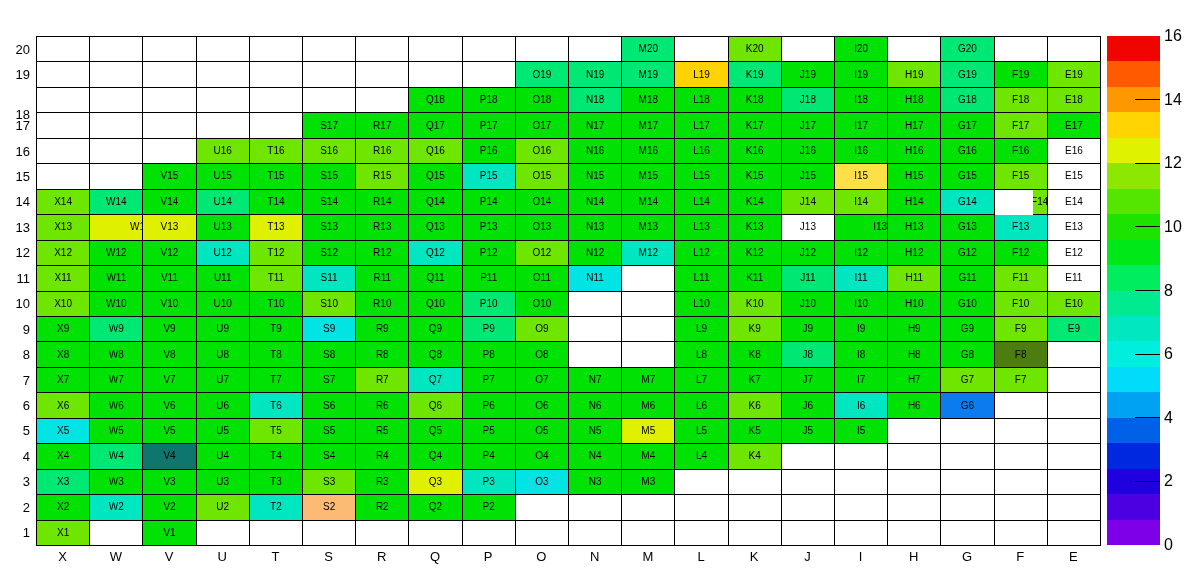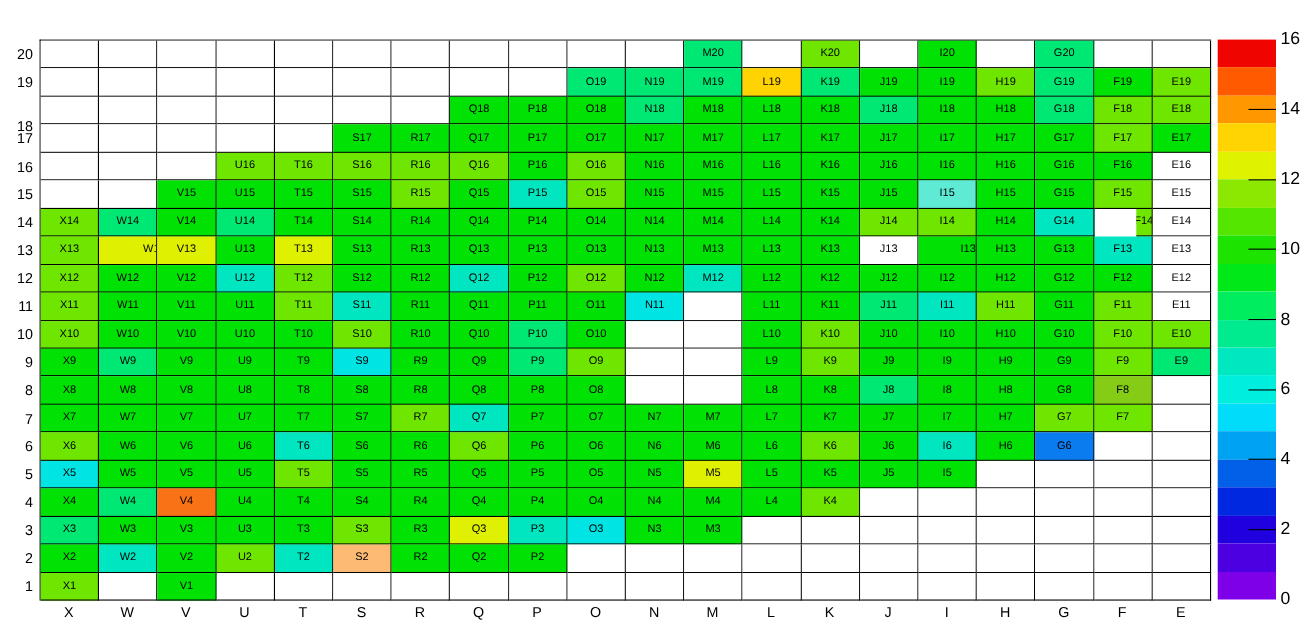--- a/index.html
+++ b/index.html
@@ -156,21 +156,21 @@
       <div class="cell" style="background: rgb(0, 225, 4);">S15</div>
       <div class="cell" style="background: rgb(110, 230, 0);">R15</div>
       <div class="cell" style="background: rgb(0, 225, 4);">Q15</div>
       <div class="cell" style="background: rgb(0, 230, 192);">P15</div>
       <div class="cell" style="background: rgb(110, 230, 0);">O15</div>
       <div class="cell" style="background: rgb(0, 225, 4);">N15</div>
       <div class="cell" style="background: rgb(0, 225, 4);">M15</div>
       <div class="cell" style="background: rgb(0, 225, 4);">L15</div>
       <div class="cell" style="background: rgb(0, 225, 4);">K15</div>
       <div class="cell" style="background: rgb(0, 225, 4);">J15</div>
-      <div class="cell" style="background: #5eead4;">I15</div>
+      <div class="cell" style="background: #fde047;">I15</div>
       <div class="cell" style="background: rgb(0, 225, 4);">H15</div>
       <div class="cell" style="background: rgb(0, 225, 4);">G15</div>
       <div class="cell" style="background: rgb(110, 230, 0);">F15</div>
       <div class="cell" style="background: rgb(255, 255, 255);">E15</div>
       <div class="cell" style="background: rgb(110, 230, 0);">X14</div>
       <div class="cell" style="background: rgb(0, 232, 116);">W14</div>
       <div class="cell" style="background: rgb(0, 225, 4);">V14</div>
       <div class="cell" style="background: rgb(0, 232, 116);">U14</div>
       <div class="cell" style="background: rgb(0, 225, 4);">T14</div>
       <div class="cell" style="background: rgb(0, 225, 4);">S14</div>
@@ -299,21 +299,21 @@
       <div class="cell" style="background: rgb(0, 225, 4);">P8</div>
       <div class="cell" style="background: rgb(0, 225, 4);">O8</div>
       <div class="cell" style="background: rgb(255, 255, 255);"></div>
       <div class="cell" style="background: rgb(255, 255, 255);"></div>
       <div class="cell" style="background: rgb(0, 225, 4);">L8</div>
       <div class="cell" style="background: rgb(0, 225, 4);">K8</div>
       <div class="cell" style="background: rgb(0, 232, 116);">J8</div>
       <div class="cell" style="background: rgb(0, 225, 4);">I8</div>
       <div class="cell" style="background: rgb(0, 225, 4);">H8</div>
       <div class="cell" style="background: rgb(0, 225, 4);">G8</div>
-      <div class="cell" style="background: #84cc16;">F8</div>
+      <div class="cell" style="background: #4d7c0f;">F8</div>
       <div class="cell" style="background: rgb(255, 255, 255);"></div>
       <div class="cell" style="background: rgb(0, 225, 4);">X7</div>
       <div class="cell" style="background: rgb(0, 225, 4);">W7</div>
       <div class="cell" style="background: rgb(0, 225, 4);">V7</div>
       <div class="cell" style="background: rgb(0, 225, 4);">U7</div>
       <div class="cell" style="background: rgb(0, 225, 4);">T7</div>
       <div class="cell" style="background: rgb(0, 225, 4);">S7</div>
       <div class="cell" style="background: rgb(110, 230, 0);">R7</div>
       <div class="cell" style="background: rgb(0, 230, 192);">Q7</div>
       <div class="cell" style="background: rgb(0, 225, 4);">P7</div>
@@ -363,21 +363,21 @@
       <div class="cell" style="background: rgb(0, 225, 4);">L5</div>
       <div class="cell" style="background: rgb(0, 225, 4);">K5</div>
       <div class="cell" style="background: rgb(0, 225, 4);">J5</div>
       <div class="cell" style="background: rgb(0, 225, 4);">I5</div>
       <div class="cell" style="background: rgb(255, 255, 255);"></div>
       <div class="cell" style="background: rgb(255, 255, 255);"></div>
       <div class="cell" style="background: rgb(255, 255, 255);"></div>
       <div class="cell" style="background: rgb(255, 255, 255);"></div>
       <div class="cell" style="background: rgb(0, 225, 4);">X4</div>
       <div class="cell" style="background: rgb(0, 232, 116);">W4</div>
-      <div class="cell" style="background: #f97316;">V4</div>
+      <div class="cell" style="background: #0f766e;">V4</div>
       <div class="cell" style="background: rgb(0, 225, 4);">U4</div>
       <div class="cell" style="background: rgb(0, 225, 4);">T4</div>
       <div class="cell" style="background: rgb(0, 225, 4);">S4</div>
       <div class="cell" style="background: rgb(0, 225, 4);">R4</div>
       <div class="cell" style="background: rgb(0, 225, 4);">Q4</div>
       <div class="cell" style="background: rgb(0, 225, 4);">P4</div>
       <div class="cell" style="background: rgb(0, 225, 4);">O4</div>
       <div class="cell" style="background: rgb(0, 225, 4);">N4</div>
       <div class="cell" style="background: rgb(0, 225, 4);">M4</div>
       <div class="cell" style="background: rgb(0, 225, 4);">L4</div>

